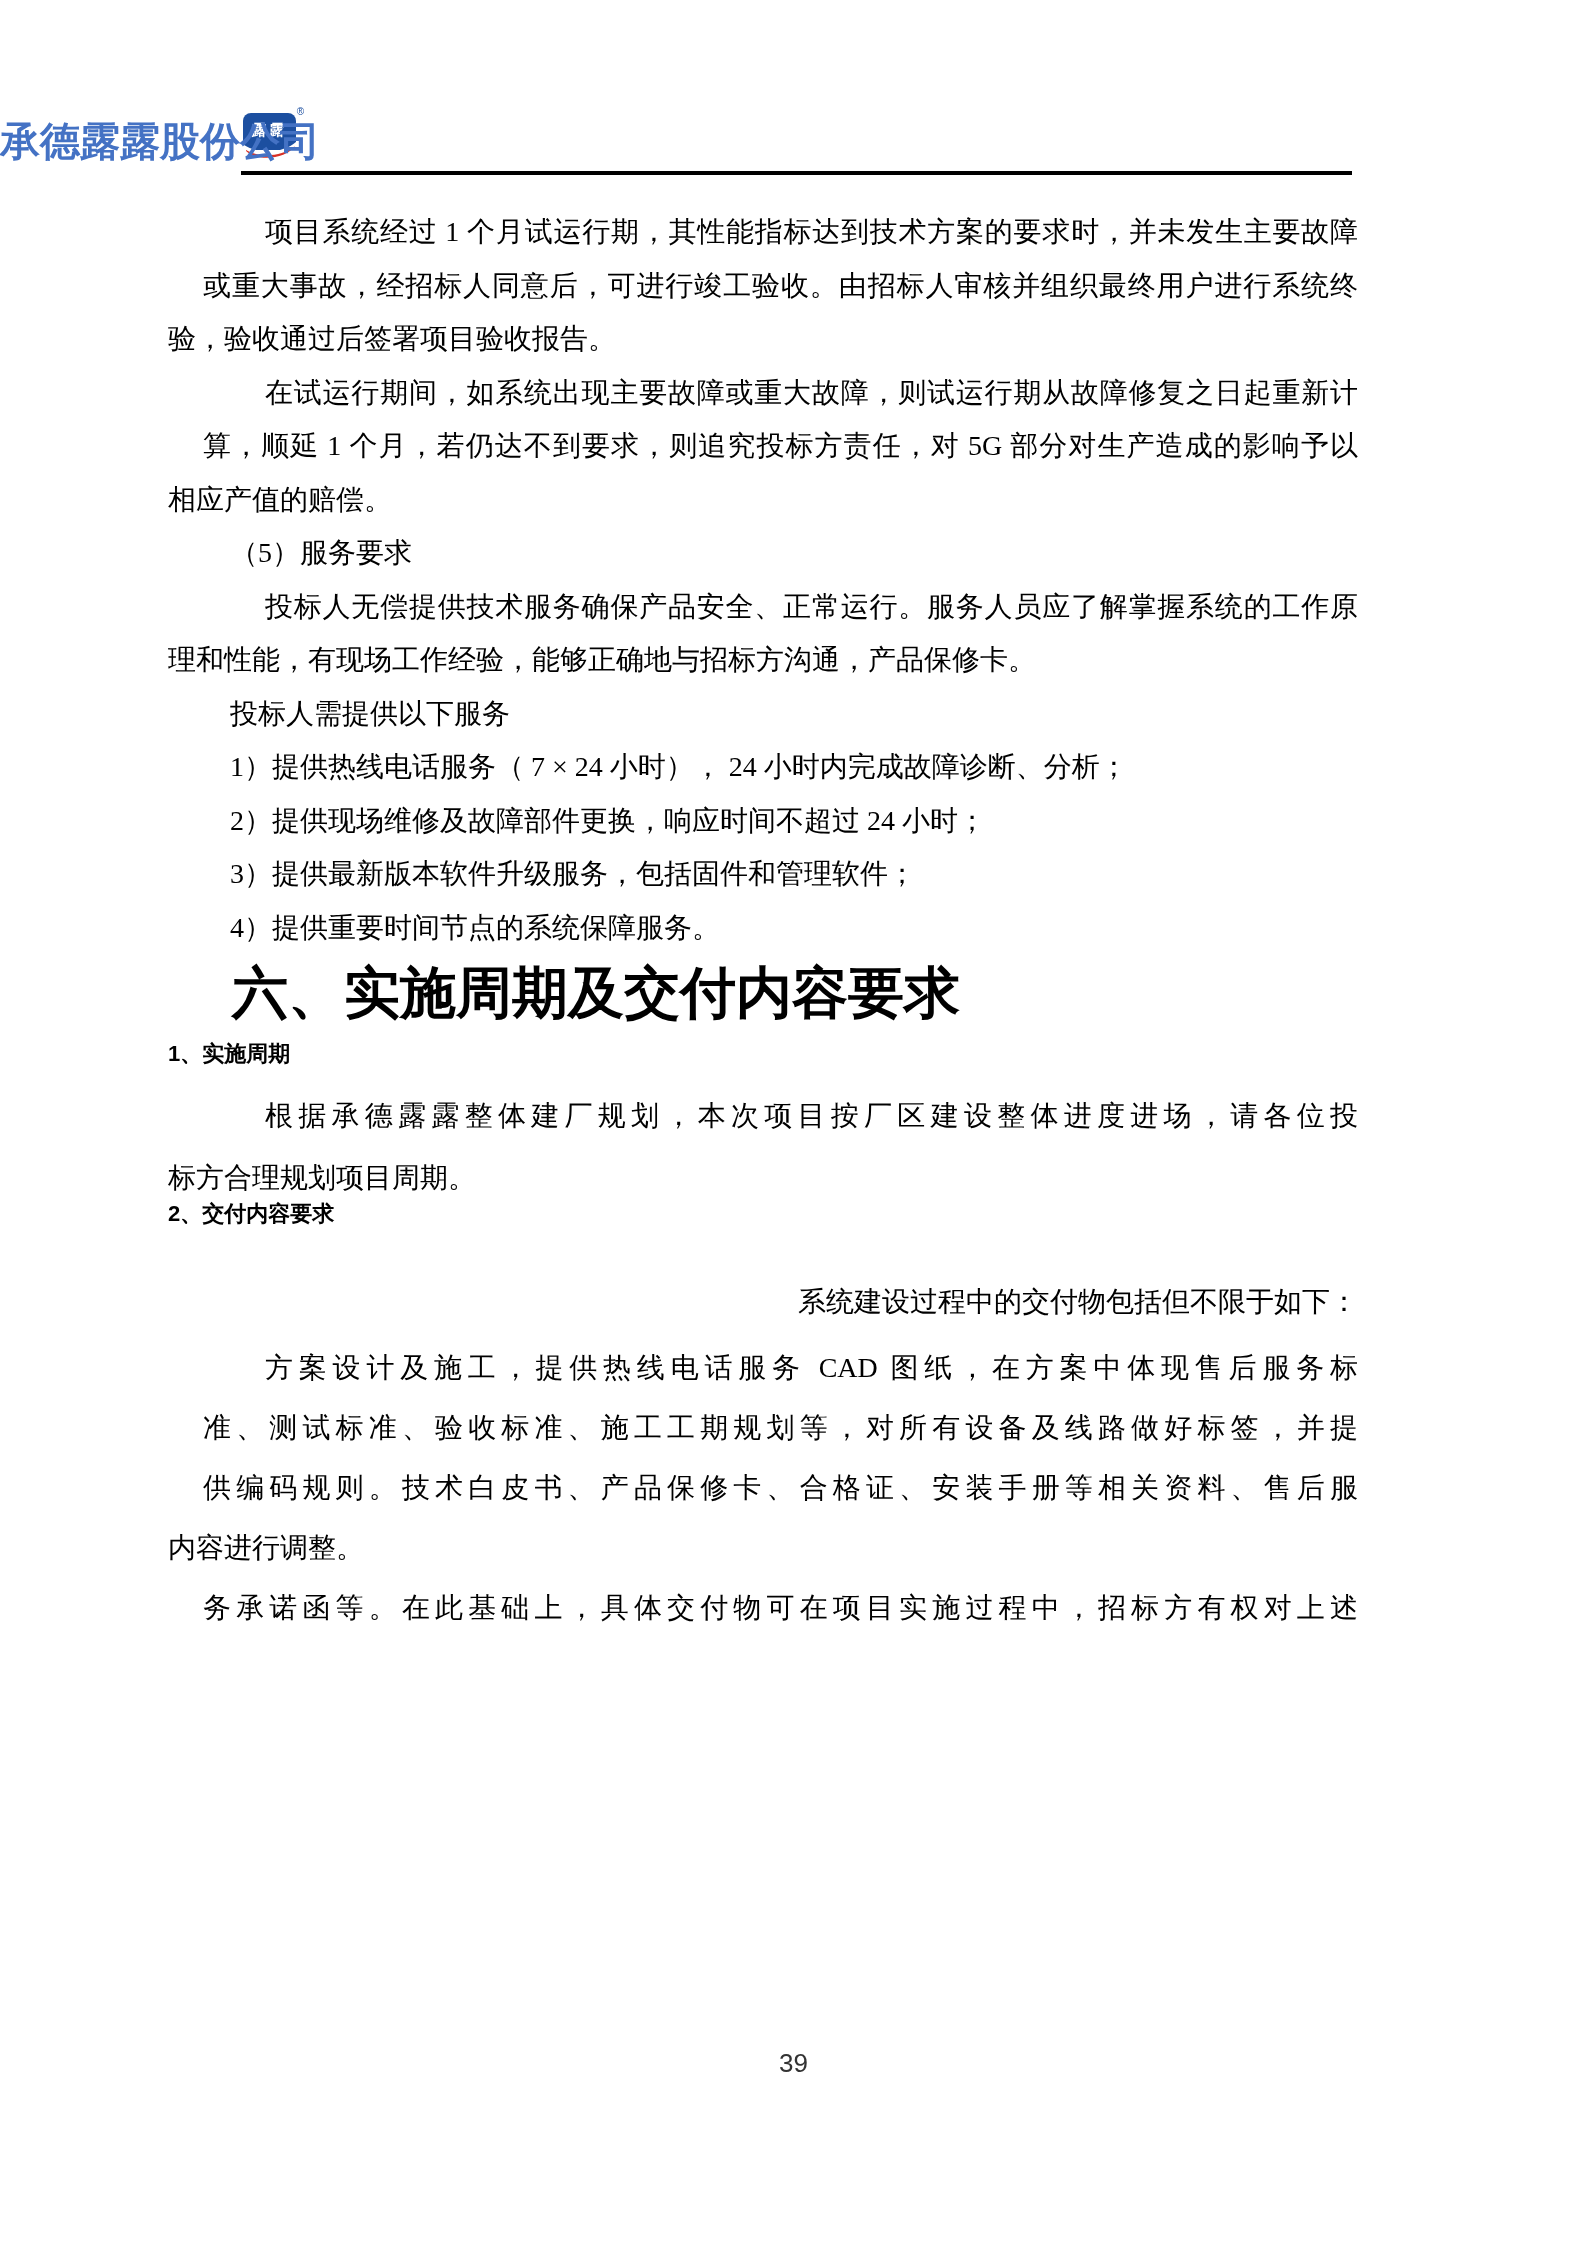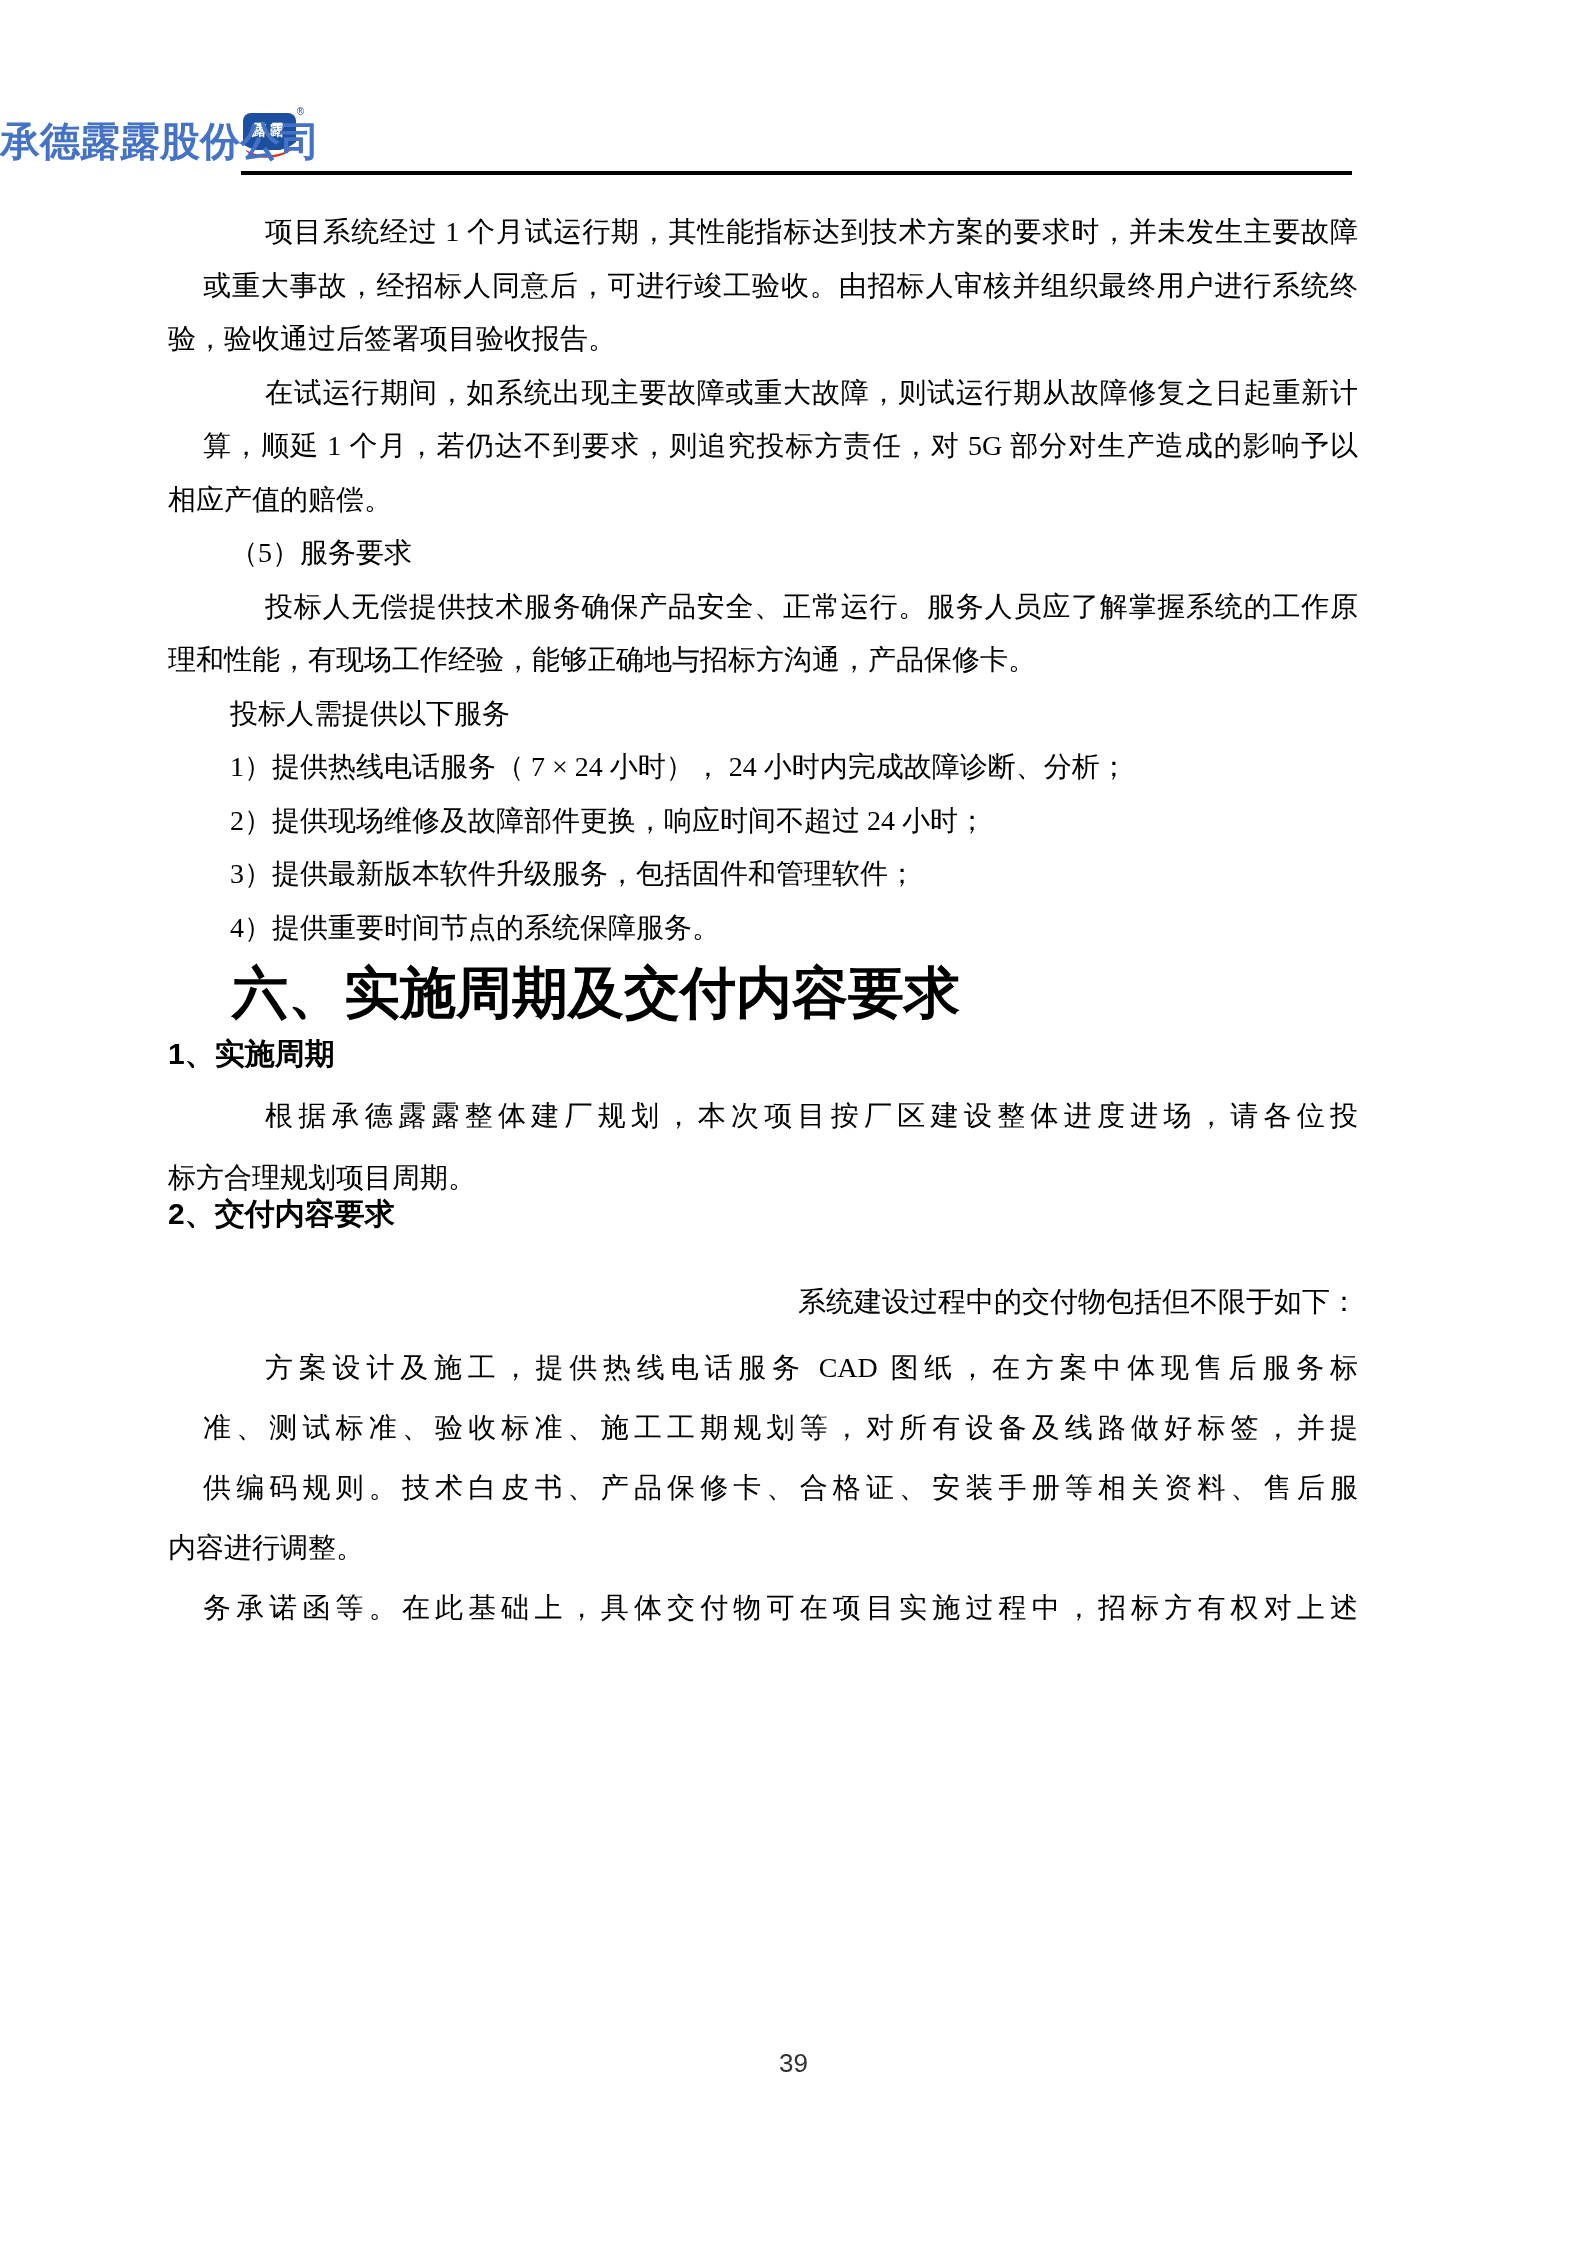--- a/index.html
+++ b/index.html
@@ -30,21 +30,21 @@
   .blk-a { top:205px; }
 
   .h1 {
     position:absolute; left:232px; top:964px;
     font-family:Liberation Sans, sans-serif;
     font-weight:bold; font-size:56px; line-height:58px; white-space:nowrap;
   }
   .h2 {
     position:absolute; left:168px;
     font-family:"Liberation Sans","DejaVu Sans",sans-serif;
-    font-weight:bold; font-size:30px; line-height:44px; white-space:nowrap;
+    font-weight:bold; font-size:22px; line-height:44px; white-space:nowrap;
   }
   .h2-1 { top:1032px; }
   .h2-2 { top:1192px;text-align:right; }
 
   .blk-b { top:1085px; }
   .blk-b .ln { line-height:62px; height:62px; }
 
   .blk-c { top:1271px; }
   .blk-c .ln { line-height:62px; height:62px;text-align:right; }
 

